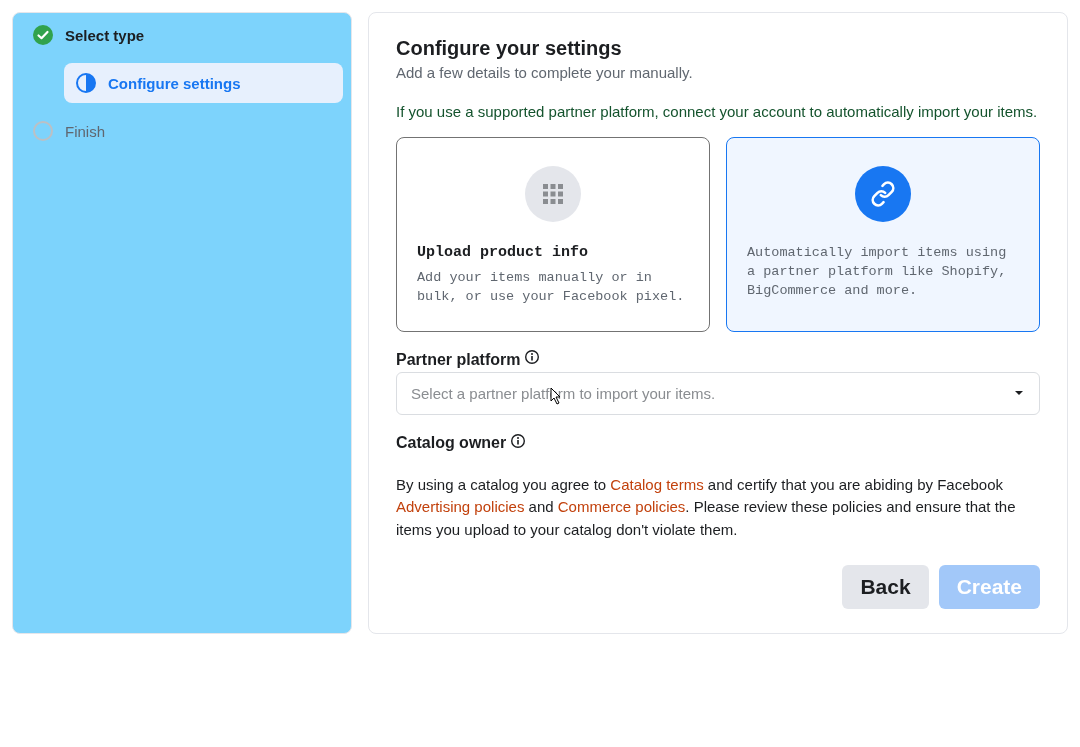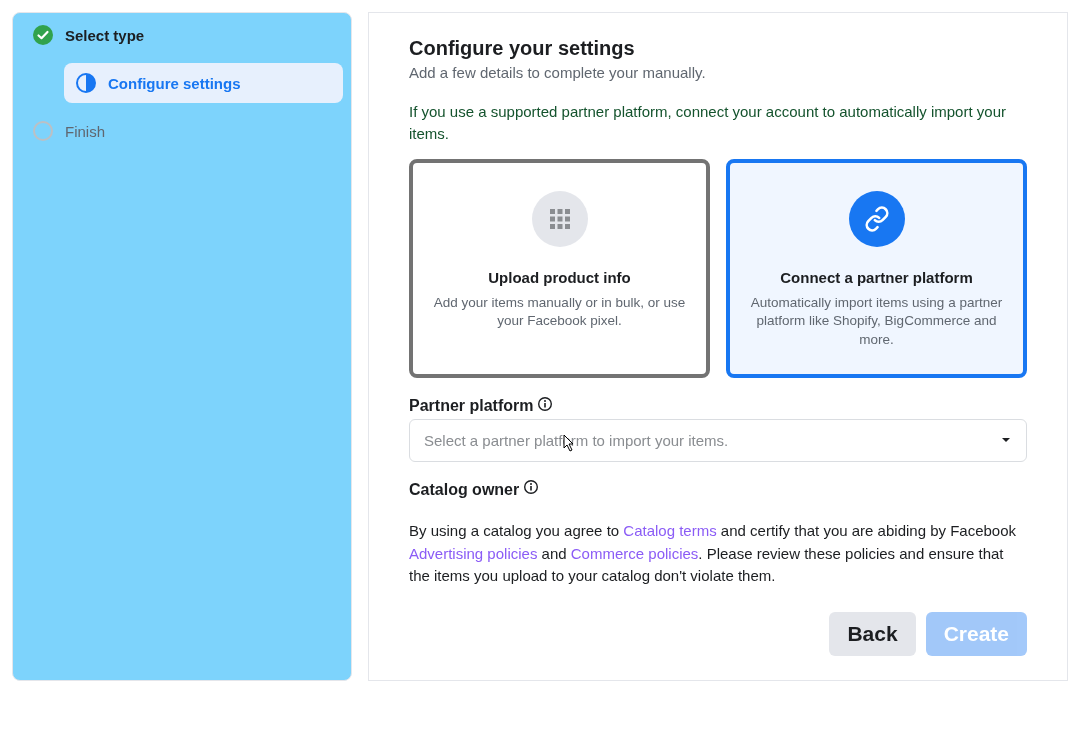--- a/index.html
+++ b/index.html
@@ -43,36 +43,36 @@
   }
   .connector {
     width: 2px;
     height: 8px;
     margin-left: 21px;
   }
   .main {
     flex: 1;
     background: #fff;
     border: 1px solid #e4e6eb;
-    border-radius: 0;
-    padding: 24px 40px;
+    border-radius: 8px;
+    padding: 24px 27px;
   }
   .h1 { font-size: 20px; font-weight: 700; margin: 0 0 4px 0; }
   .sub { font-size: 15px; color: #606770; margin: 0 0 20px 0; }
   .h2 { font-size: 16px; font-weight: 700; margin: 14px 0 4px 0; }
   .desc { font-size: 15px; color: #14532d; margin: 0 0 14px 0; line-height: 1.45;}
   .cards { display: flex; gap: 16px; margin-bottom: 18px; }
   .card {
     flex: 1;
-    border: 4px solid #737373;
+    border: 1px solid #737373;
     border-radius: 8px;
     padding: 28px 20px 24px 20px;
-    text-align: center;
-    cursor: pointer;
-    background: #fff;
+    cursor: pointer;
+    background: #fff;
+    font-family: Liberation Mono, monospace;
   }
   .card.selected {
     border-color: #1877f2;
     background: #f0f6ff;
   }
   .card .icon-circle {
     width: 56px; height: 56px; border-radius: 50%;
     background: #e4e6eb;
     display: flex; align-items: center; justify-content: center;
     margin: 0 auto 22px auto;
@@ -88,21 +88,21 @@
     font-size: 15px;
     display: flex;
     justify-content: space-between;
     align-items: center;
     cursor: pointer;
     background: #fff;
   }
   .dropdown .placeholder { color: #8a8d91; }
   .dropdown .value { color: #1c1e21; }
   .terms { font-size: 15px; line-height: 1.5; color: #1c1e21; margin-top: 22px;}
-  .terms .link { color: #8b5cf6; cursor: pointer;}
+  .terms .link { color: #c2410c; cursor: pointer;}
   .footer { display: flex; justify-content: flex-end; gap: 10px; margin-top: 24px;}
   .btn {
     padding: 10px 18px;
     border-radius: 6px;
     font-size: 21px;
     font-weight: 600;
     border: none;
     cursor: pointer;
   }
   .btn-secondary { background: #e4e6eb; color: #1c1e21;}
@@ -174,21 +174,20 @@
         <div class="card-title">Upload product info</div>
         <div class="card-desc">Add your items manually or in bulk, or use your Facebook pixel.</div>
       </div>
       <div class="card selected">
         <div class="icon-circle">
           <svg width="26" height="26" viewBox="0 0 24 24" fill="none" stroke="#fff" stroke-width="2.4" stroke-linecap="round" stroke-linejoin="round">
             <path d="M10 13a5 5 0 0 0 7.07 0l3-3a5 5 0 0 0-7.07-7.07l-1.5 1.5"></path>
             <path d="M14 11a5 5 0 0 0-7.07 0l-3 3a5 5 0 0 0 7.07 7.07l1.5-1.5"></path>
           </svg>
         </div>
-        <div class="card-title">Connect a partner platform</div>
         <div class="card-desc">Automatically import items using a partner platform like Shopify, BigCommerce and more.</div>
       </div>
     </div>
 
     <div class="h2">
       <span>Partner platform</span>
       <span class="info-icon">
         <svg width="14" height="14" viewBox="0 0 14 14">
             <circle cx="7" cy="7" r="6.3" fill="none" stroke="#1c1e21" stroke-width="1.4"></circle>
             <rect x="6.2" y="6" width="1.6" height="4.5" fill="#1c1e21"></rect>

